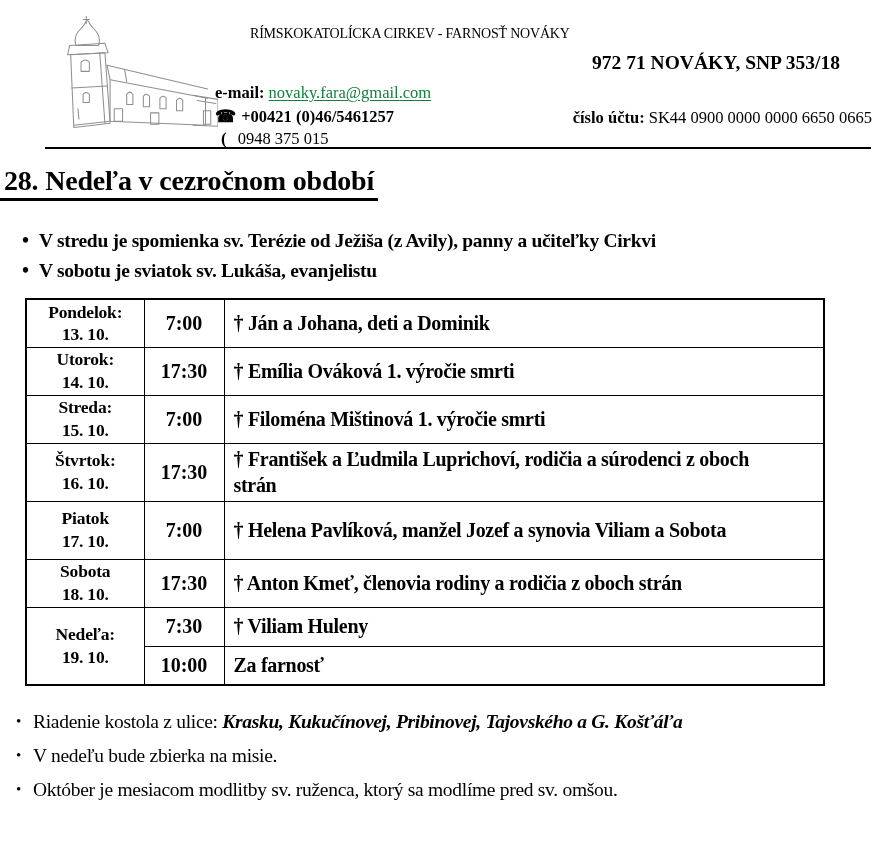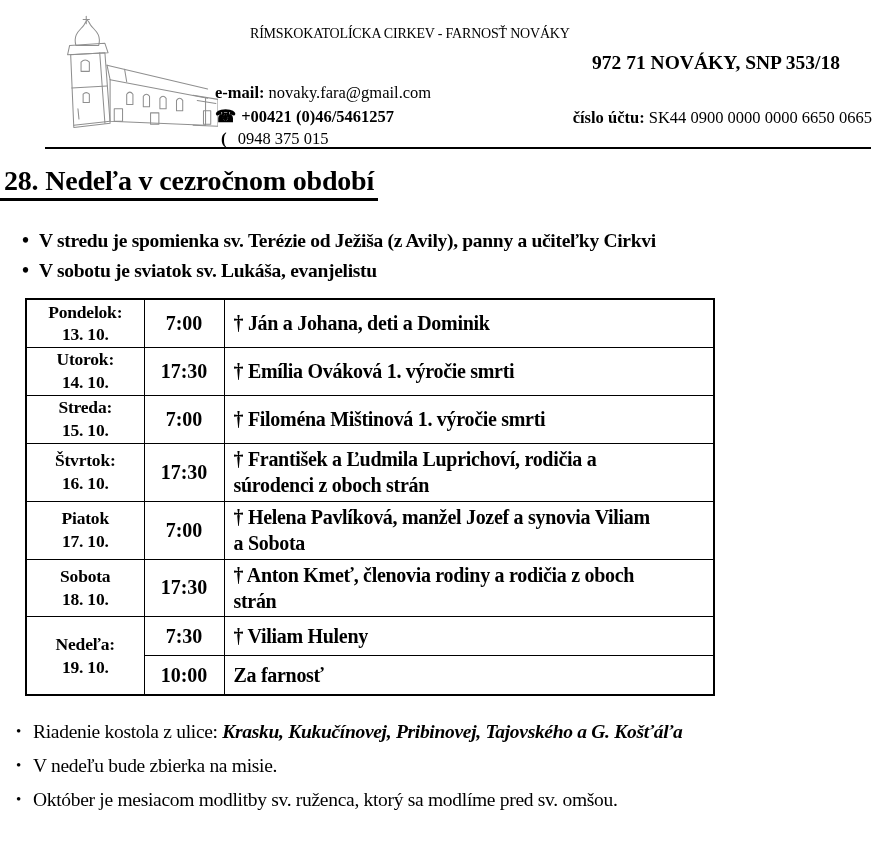--- a/index.html
+++ b/index.html
@@ -23,21 +23,21 @@
     text-align:right; padding-right:30px;
     font-weight:bold; font-size:19.5px; white-space:nowrap;
   }
   .hline { font-size:16.5px; white-space:nowrap; }
   .email-line  { position:absolute; left:215px; top:83px; }
   .web-line    { position:absolute; left:520px; top:85px; width:280px; text-align:center; }
   .phone1-line { position:absolute; left:215px; top:106px;font-weight:bold; }
   .acct-line   { position:absolute; right:12px; top:108px; }
   .phone2-line { position:absolute; left:221px; top:129px; }
   .lbl { font-weight:bold; }
-  .link { text-underline-offset:2px; color:#000000; }
+  .link { text-decoration:underline; text-underline-offset:2px; color:#15803d; }
   .phone-glyph { font-size:17px; margin-right:5px; }
   .recv-glyph { font-weight:bold; margin-right:11px; font-size:17px; }
   .separator {
     position:absolute; left:45px; right:13px; top:147px;
     border-top:2px solid #000;
   }
 
   
   .title-wrap { margin-top:13px; height:48px; }
   .page-title {
@@ -52,21 +52,21 @@
     position:relative; padding-left:17px; margin-bottom:8px;
     font-weight:bold; font-size:19.5px; letter-spacing:-0.3px; white-space:nowrap;
   }
   ul.top-notes li::before {
     content:"•"; position:absolute; left:0; top:-1px; font-size:20px;
   }
 
   
   table.schedule {
     border-collapse:collapse; margin:16px 0 0 25px;
-    width:690px; table-layout:fixed;
+    width:800px; table-layout:fixed;
     border:2.5px solid #000;
   }
   table.schedule td { border:1.5px solid #000; vertical-align:middle; }
   td.day  { width:118px; text-align:center; font-weight:bold; font-size:17.5px; line-height:1.3; letter-spacing:-0.2px; }
   td.time { width:80px;  text-align:center; font-weight:bold; font-size:20px; }
   td.desc {
     font-weight:bold; font-size:20px; letter-spacing:-0.3px;
     padding:2px 55px 2px 9px; line-height:1.32;
   }
 

